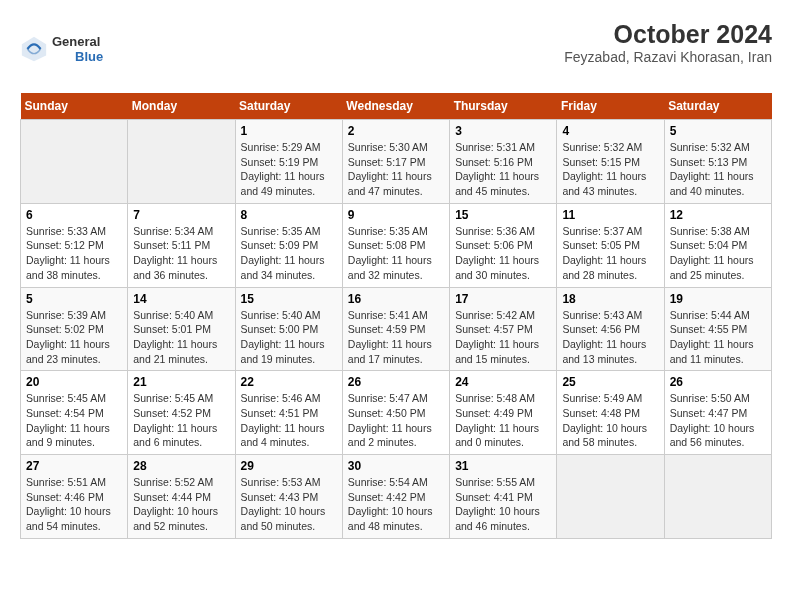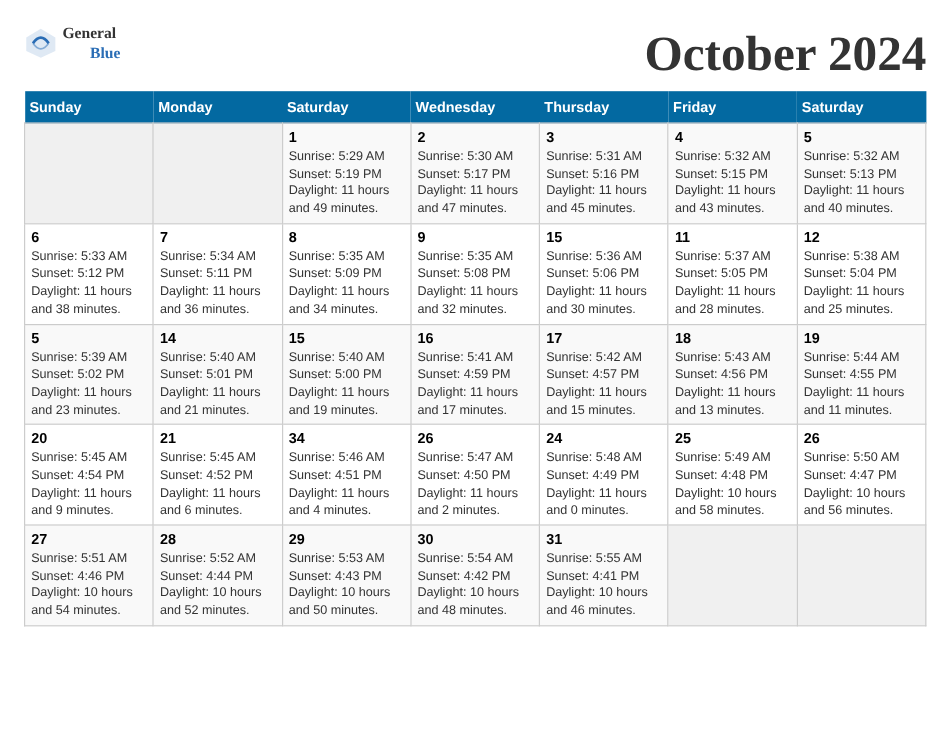--- a/index.html
+++ b/index.html
@@ -5,24 +5,23 @@
     * { box-sizing: border-box; margin: 0; padding: 0; }
     body {
       font-family: Arial, sans-serif;
       background: #fff;
       width: 792px;
       min-height: 612px;
       padding: 20px;
     }
     .header {
       display: flex;
-      align-items: flex-start;
+      align-items: flex-end;
       justify-content: space-between;
-      margin-bottom: 8px;
-      font-family: Liberation Serif, serif;
+      margin-bottom: 28px;
     }
     .logo {
       display: flex;
       align-items: center;
       gap: 4px;
     }
     .logo-text {
       display: flex;
       flex-direction: column;
       font-size: 13px;
@@ -33,35 +32,35 @@
     .logo-general { color: #333; }
     .logo-blue { color: #2a6db5; padding-left: 23px; }
     .logo-icon {
       width: 28px;
       height: 28px;
     }
     .title-block {
       text-align: right;
     }
     .month-title {
-      font-size: 41px;
+      font-size: 25px;
       font-weight: bold;
       color: #333;
     }
     .location-title {
       font-size: 14px;
       color: #555;
     }
     table {
       width: 100%;
       border-collapse: collapse;
       font-size: 11px;
     }
     thead tr th {
-      background: #0369a1;
+      background: #c2410c;
       color: #fff;
       padding: 6px 4px;
       text-align: left;
       font-size: 12px;
       font-weight: bold;
     }
     tbody tr td {
       border: 1px solid #ccc;
       padding: 4px 5px;
       vertical-align: top;
@@ -100,20 +99,21 @@
       <path d="M8 15 Q15 5 22 15" stroke="#2a6db5" stroke-width="2.5" fill="none"></path>
       <path d="M8 15 Q15 25 22 15" stroke="#2a6db5" stroke-width="1.5" fill="none" opacity="0.5"></path>
     </svg>
     <div class="logo-text">
       <span class="logo-general">General</span>
       <span class="logo-blue">Blue</span>
     </div>
   </div>
   <div class="title-block">
     <div class="month-title">October 2024</div>
+    <div class="location-title">Feyzabad, Razavi Khorasan, Iran</div>
   </div>
 </div>
 
 <table>
   <thead>
     <tr>
     <th>Sunday</th>
         <th>Monday</th>
         <th>Saturday</th>
         <th>Wednesday</th>
@@ -210,21 +210,21 @@
       <tr>
         <td>
           <span class="day-number">20</span>
           <div class="day-info">Sunrise: 5:45 AM<br>Sunset: 4:54 PM<br>Daylight: 11 hours and 9 minutes.</div>
         </td>
         <td>
           <span class="day-number">21</span>
           <div class="day-info">Sunrise: 5:45 AM<br>Sunset: 4:52 PM<br>Daylight: 11 hours and 6 minutes.</div>
         </td>
         <td>
-          <span class="day-number">34</span>
+          <span class="day-number">22</span>
           <div class="day-info">Sunrise: 5:46 AM<br>Sunset: 4:51 PM<br>Daylight: 11 hours and 4 minutes.</div>
         </td>
         <td>
           <span class="day-number">26</span>
           <div class="day-info">Sunrise: 5:47 AM<br>Sunset: 4:50 PM<br>Daylight: 11 hours and 2 minutes.</div>
         </td>
         <td>
           <span class="day-number">24</span>
           <div class="day-info">Sunrise: 5:48 AM<br>Sunset: 4:49 PM<br>Daylight: 11 hours and 0 minutes.</div>
         </td>

